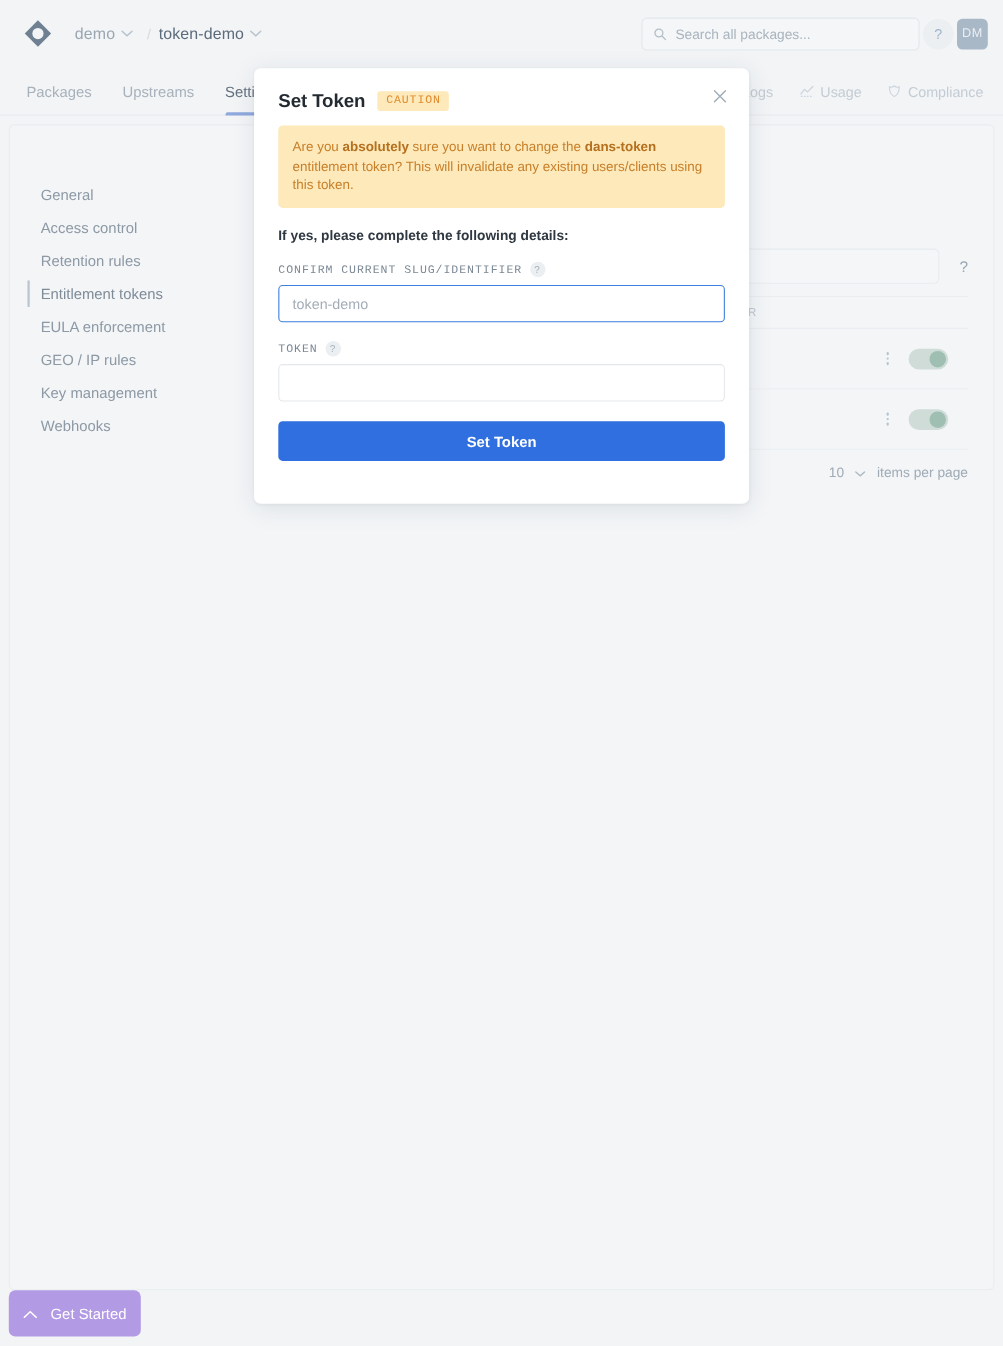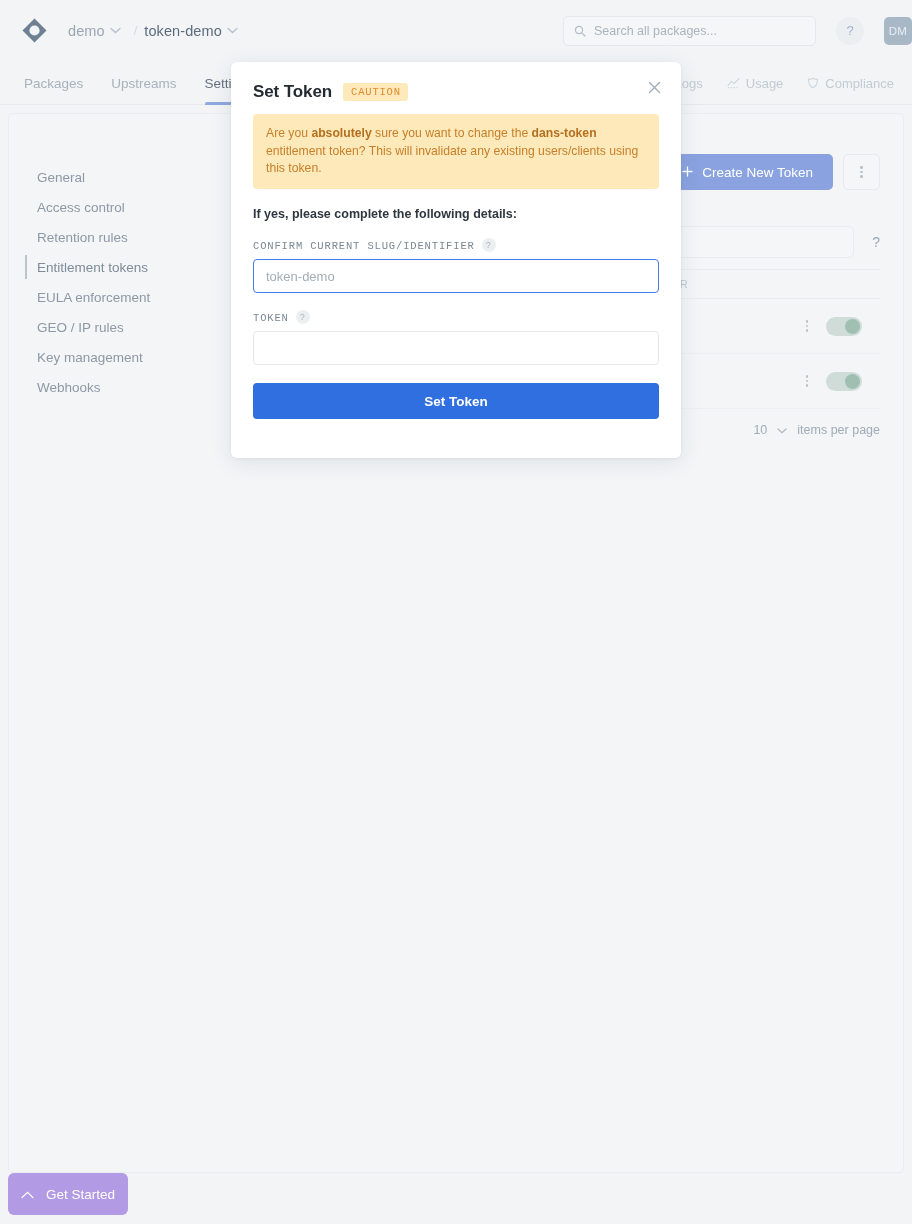--- a/index.html
+++ b/index.html
@@ -21,21 +21,21 @@
   .logo { width: 27px; height: 27px; }
   .crumbs { display: flex; align-items: center; gap: 0; }
   .crumb { font-size: 14.5px; color: #9aa6b2; letter-spacing: .1px; }
   .crumb.current { color: #5b6b7c; }
   .chev { width: 22px; display: inline-flex; justify-content: center; align-items: center; }
   .chev svg { display: block; }
   .crumb-sep { color: #d3dae0; font-size: 13px; padding: 0 7px; }
 
   .topbar-right {
     position: absolute; right: 0; top: 0; height: 61px;
-    display: flex; align-items: center; gap: 20px; 
+    display: flex; align-items: center; gap: 3px; padding-right: 14px;
   }
   .searchbox {
     width: 253px; height: 30px; border: 1px solid #e3e8ec; border-radius: 5px;
     background: #f4f6f8; display: flex; align-items: center; padding: 0 10px; gap: 8px;
   }
   .searchbox .s-ico { color: #b4bec8; display: flex; }
   .searchbox .s-txt { font-size: 12.5px; color: #aab4be; }
   .help-circle {
     width: 28px; height: 28px; border-radius: 50%; background: #eceff2;
     display: flex; align-items: center; justify-content: center;
@@ -280,37 +280,20 @@
       <div class="side-item">Retention rules</div>
       <div class="side-item active">Entitlement tokens</div>
       <div class="side-item">EULA enforcement</div>
       <div class="side-item">GEO / IP rules</div>
       <div class="side-item">Key management</div>
       <div class="side-item">Webhooks</div>
     </div>
   </div>
 
   <div class="bgpane">
-    <div class="create-row">
-      <div class="btn-create">
-        <span>
-          <svg width="11" height="11" viewBox="0 0 11 11">
-              <path d="M5.5 1v9M1 5.5h9" stroke="#ffffff" stroke-width="1.3" stroke-linecap="round"></path>
-            </svg>
-        </span>
-        <span>Create New Token</span>
-      </div>
-      <div class="btn-kebab">
-        <span class="kebab-dots">
-            <i></i>
-            <i></i>
-            <i></i>
-          </span>
-      </div>
-    </div>
 
     <div class="filter-row">
       <div class="filter-input"></div>
       <span class="filter-help">?</span>
     </div>
 
     <div class="tbl">
       <div class="tbl-head">
         <span class="th" style="margin-left:486px">ER</span>
       </div>

